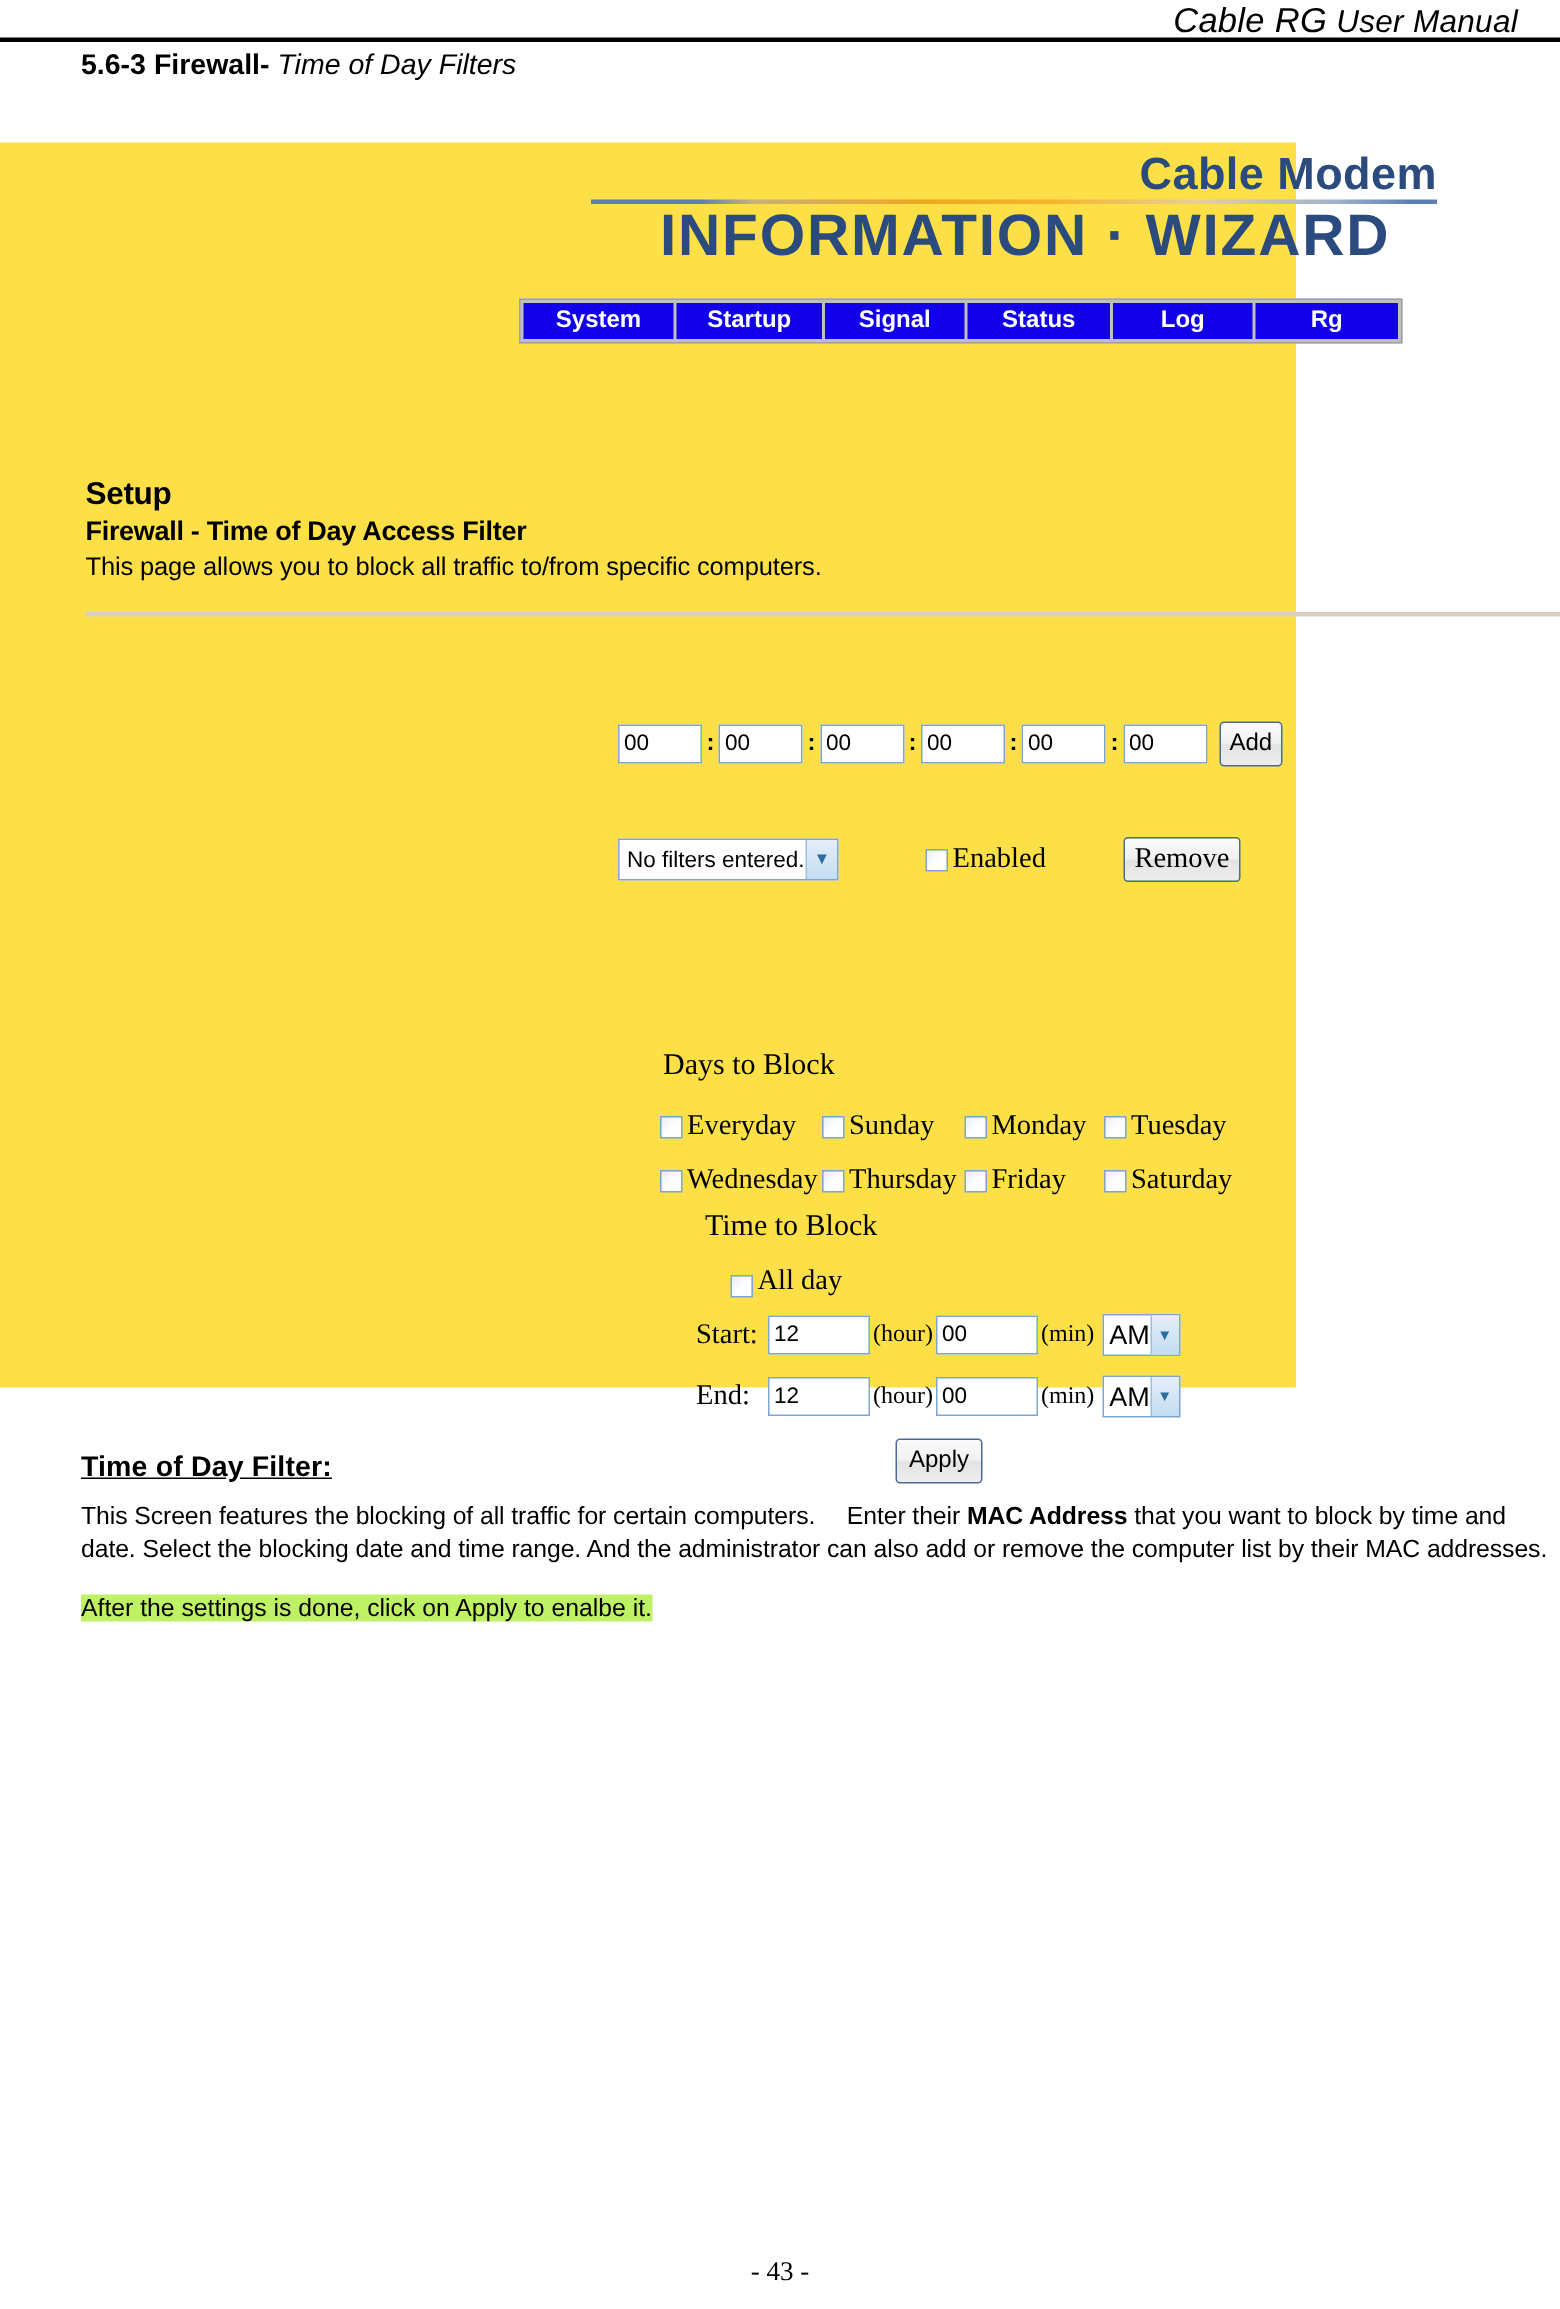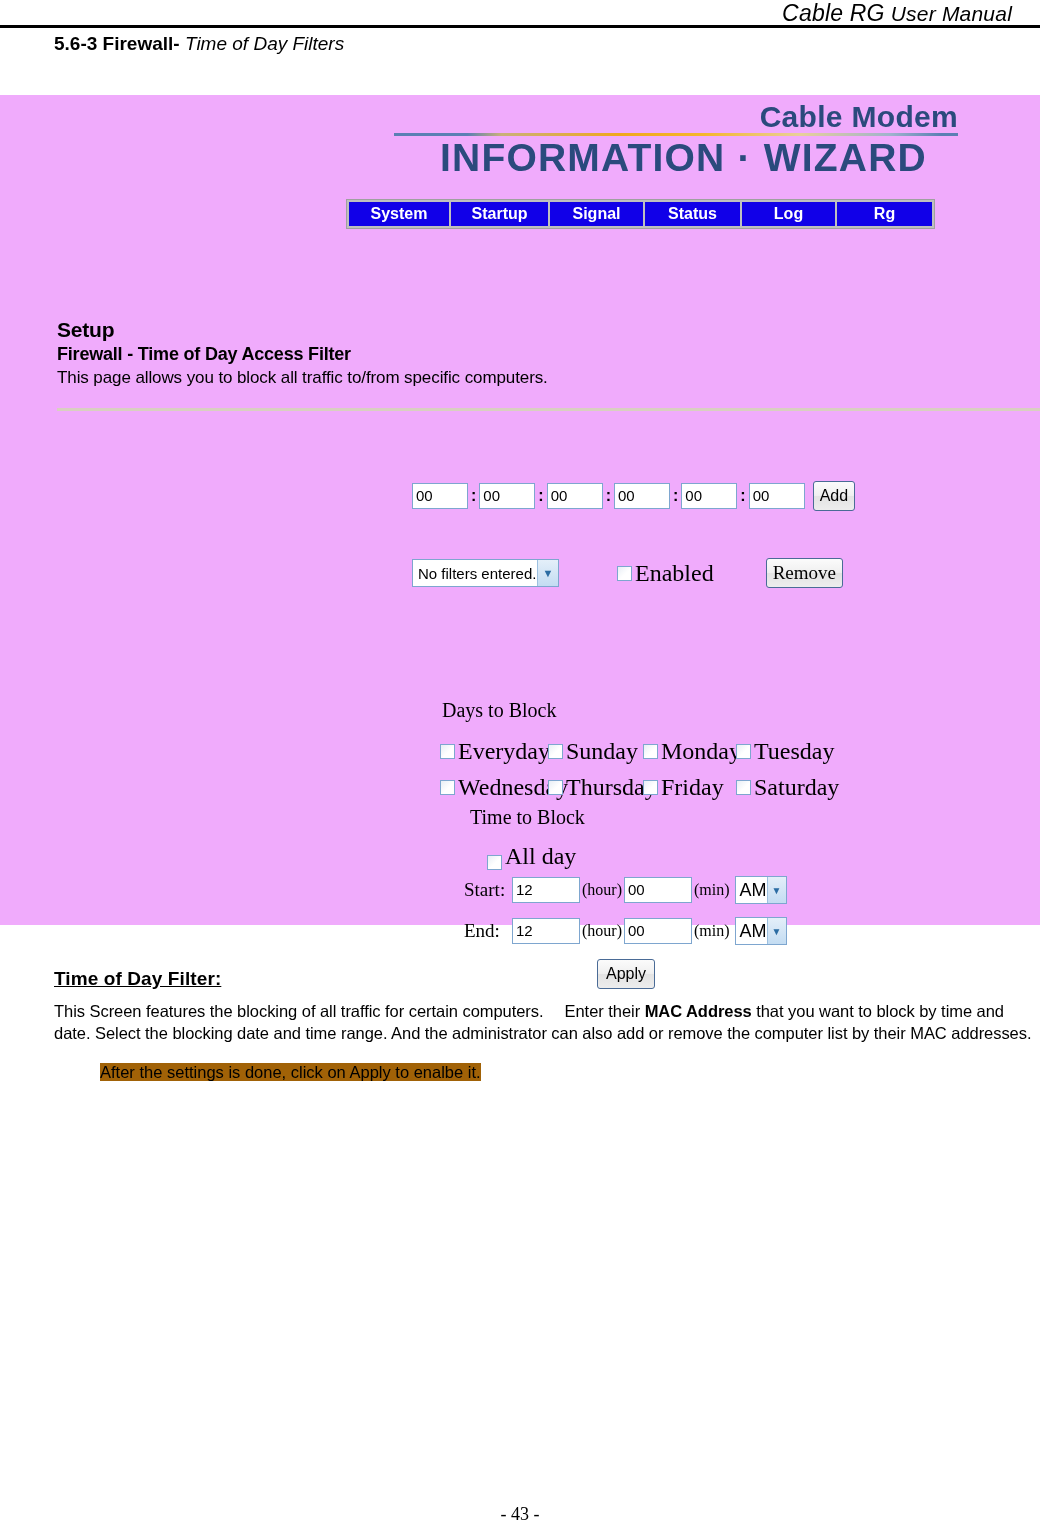--- a/index.html
+++ b/index.html
@@ -60,23 +60,24 @@
   #section-title .st-sub {
     font-style: italic;
     font-size: 19px;
   }
 
   
   #router-shot {
     position: absolute;
     top: 95px;
     left: 0px;
-    width: 1040px;
+    width: 828px;
     height: 830px;
-    background: #f0abfc;
+    background: #fde047;
+    padding-left: 36px;
   }
 
   
   #logo-block {
     position: absolute;
     left: 392px;
     top: 5px;
     width: 566px;
     height: 80px;
   }
@@ -270,21 +271,21 @@
     height: 15px;
     border: 1px solid #7ea6cf;
     background: linear-gradient(135deg, #e8eef5 0%, #ffffff 55%);
     box-sizing: border-box;
     display: inline-block;
     cursor: pointer;
     flex: none;
   }
   .cb-label {
     font-family: "Liberation Serif", serif;
-    font-size: 24px;
+    font-size: 19px;
     margin-left: 3px;
     white-space: nowrap;
   }
   #enabled-wrap {
     display: flex;
     align-items: center;
     margin-left: 14px;
   }
   #remove-button {
     margin-left: 8px;
@@ -597,19 +598,19 @@
     <button class="btn" id="apply-button">Apply</button>
   </div>
 </div>
 
 <div id="explain">
   <div id="explain-title">Time of Day Filter:</div>
   <div id="explain-body">
     <span>This Screen features the blocking of all traffic for certain computers.  Enter their </span><b>MAC Address</b><span> that you want to block by time and date. Select the blocking date and time range. And the administrator can also add or remove the computer list by their MAC addresses.</span>
   </div>
   <div id="explain-note">
-    <span style="background: #a16207; margin-left: 46px;">After the settings is done, click on Apply to enalbe it.</span>
+    <span style="background: #bef264;">After the settings is done, click on Apply to enalbe it.</span>
   </div>
 </div>
 
 <div id="footer">
   <span>- 43 -</span>
 </div>
 
 </body></html>

